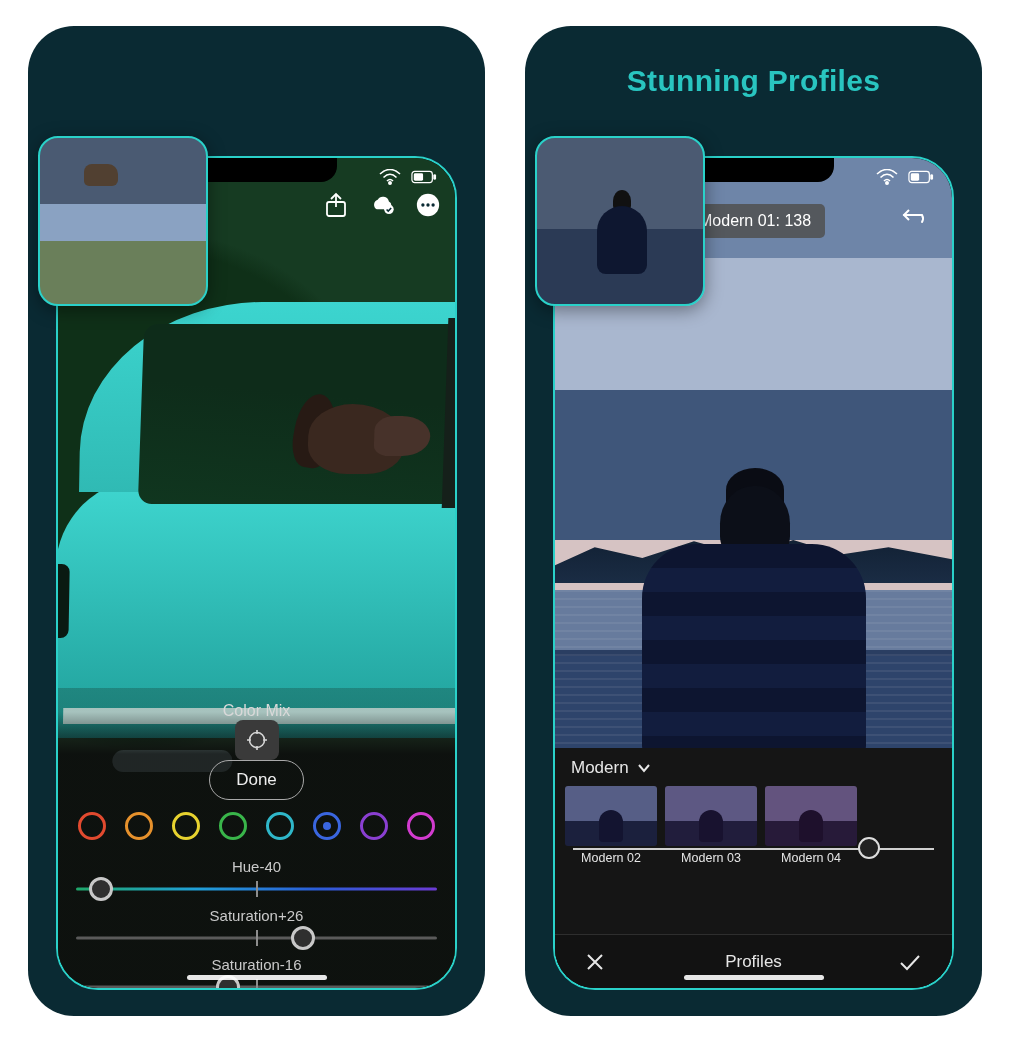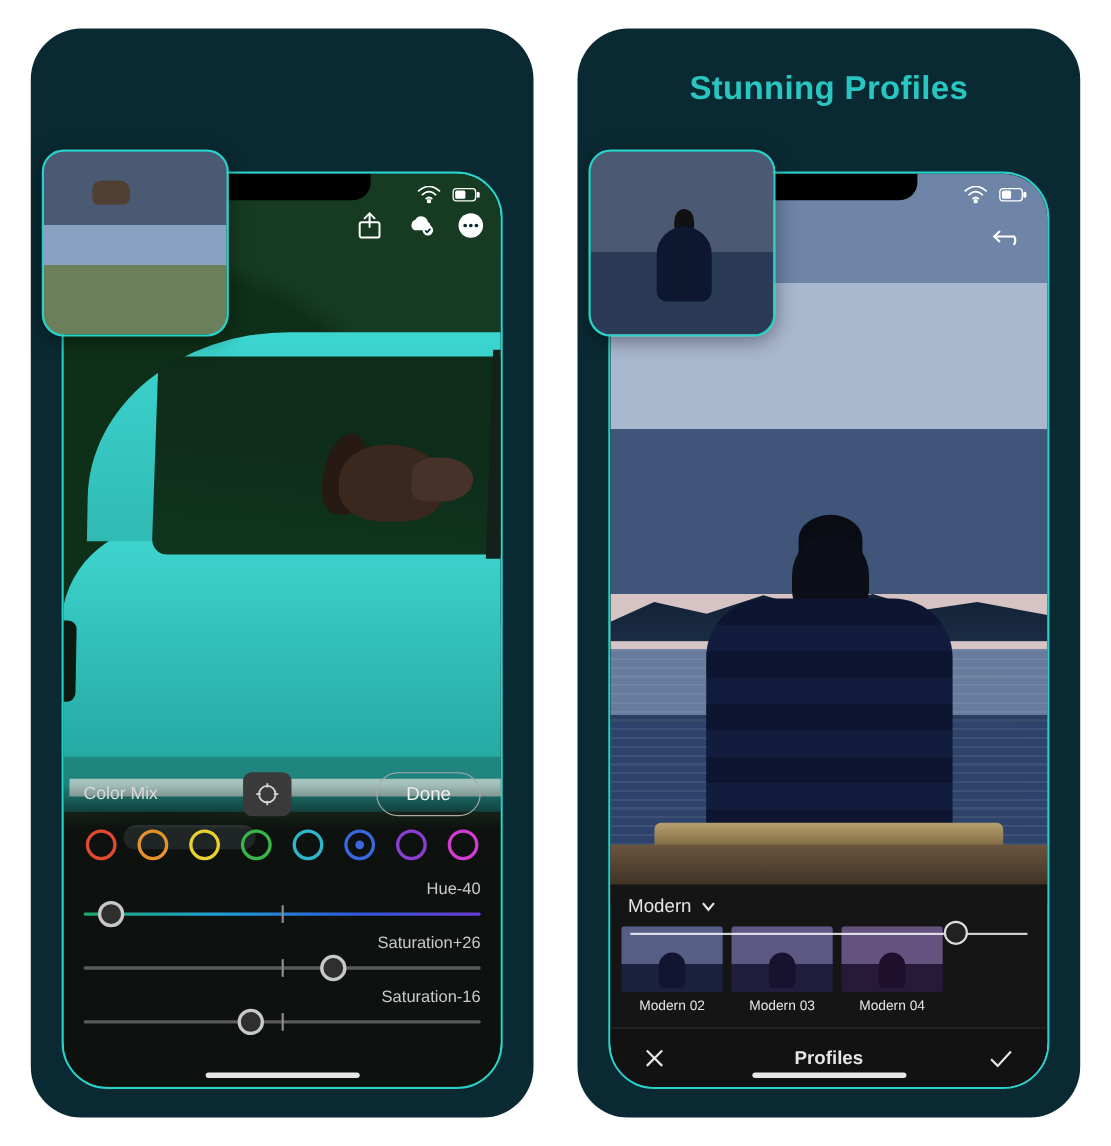--- a/index.html
+++ b/index.html
@@ -56,29 +56,29 @@
   .pl-mirror{position:absolute;left:-44px;top:86px;width:58px;height:74px;background:#0a1a12;border-radius:8px;}
   .pl-handle{position:absolute;left:60px;top:272px;width:120px;height:22px;background:#bfeeea;border-radius:12px;}
   .pl-trim{position:absolute;right:0;top:230px;width:420px;height:16px;background:#d9f9f6;}
 
   
   .toolbar{position:absolute;top:34px;right:14px;display:flex;gap:20px;align-items:center;z-index:32;}
   .ic{width:26px;height:26px;display:flex;align-items:center;justify-content:center;color:#fff;}
 
   
   .panel-left{position:absolute;left:0;right:0;bottom:0;height:300px;background:linear-gradient(180deg,rgba(16,32,22,.25) 0 8%,rgba(10,10,10,.88) 22% 100%);padding:14px 18px 30px;color:var(--text);}
-  .pl-row1{display:flex;align-items:center;justify-content:space-between;margin-bottom:12px;}
+  .pl-row1{display:flex;align-items:center;justify-content:space-between;margin-bottom:12px;flex-direction:column;}
   .pl-title{font-size:16px;color:#d9d9d9;}
   .target-btn{width:44px;height:40px;border:none;border-radius:8px;background:#3a3a3a;display:flex;align-items:center;justify-content:center;cursor:pointer;}
   .done-btn{background:transparent;color:#eee;border:1.5px solid #a9a9a9;padding:9px 26px;border-radius:24px;font-size:17px;cursor:pointer;}
   .swatches{display:flex;justify-content:space-between;margin:10px 2px 18px;}
   .sw{width:28px;height:28px;border-radius:50%;border:3px solid;cursor:pointer;background:transparent;padding:0;}
   .sw.sel{border-width:3px;position:relative;}
   .sw.sel::after{content:"";position:absolute;inset:7px;border-radius:50%;background:currentColor;}
-  .slider-row{display:flex;justify-content:flex-end;font-size:15px;color:#c9c9c9;margin-top:6px;}
+  .slider-row{display:flex;justify-content:center;font-size:15px;color:#c9c9c9;margin-top:6px;}
   .slider{position:relative;height:24px;margin:2px 0 4px;}
   .track{position:absolute;left:0;right:0;top:50%;height:3px;background:#5a5a5a;transform:translateY(-50%);border-radius:2px;}
   .track.hue{background:linear-gradient(90deg,#1fa86a,#20a0d8,#2b5dd8,#6b3bd4);}
   .tick{position:absolute;top:50%;width:2px;height:16px;background:#8d8d8d;transform:translate(-50%,-50%);left:50%;}
   .knob{position:absolute;top:50%;width:24px;height:24px;border-radius:50%;background:#2f2f2f;border:3px solid #c8c8c8;transform:translate(-50%,-50%);cursor:grab;}
 
   
   .photo-right{position:absolute;inset:0;background:
      linear-gradient(180deg,#6e85a8 0 12%,#a9b7cf 12% 28%,#3f567a 28% 46%,#d6c3c3 46% 52%,#1f2c45 52% 60%,#4a6a9a 60% 76%,#1a2d4d 76% 100%);
   }
@@ -98,32 +98,32 @@
 
   .pr-sliderbar{position:absolute;left:18px;right:18px;top:680px;height:20px;z-index:22;}
   .pr-sliderbar .t{position:absolute;left:0;right:0;top:50%;height:2px;background:rgba(255,255,255,.8);}
   .pr-sliderbar .k{position:absolute;top:50%;left:82%;width:22px;height:22px;border:2px solid #ddd;border-radius:50%;background:#222;transform:translate(-50%,-50%);}
 
   
   .toast{position:absolute;top:46px;left:130px;background:rgba(80,80,80,.85);color:#fff;padding:8px 14px;border-radius:5px;font-size:16px;z-index:33;}
   .undo{position:absolute;top:46px;right:20px;z-index:33;cursor:pointer;}
 
   
-  .panel-right{position:absolute;left:0;right:0;bottom:0;height:184px;background:#151515;color:#e6e6e6;}
+  .panel-right{position:absolute;left:0;right:0;bottom:0;height:240px;background:#151515;color:#e6e6e6;}
   .pr-cat{display:flex;align-items:center;gap:8px;font-size:17px;padding:10px 16px 8px;cursor:pointer;}
   .thumbs{display:flex;gap:8px;padding:0 10px;overflow:hidden;}
   .tprofile{position:relative;width:92px;flex:none;}
   .tprofile .img{height:60px;border-radius:3px;background:
      linear-gradient(180deg,#4f6487 0 58%,#15233d 58% 100%);
      position:relative;overflow:hidden;}
   .tprofile .img::after{content:"";position:absolute;left:34px;top:24px;width:24px;height:32px;background:#0d1730;border-radius:12px 12px 4px 4px;}
   .tprofile .star{position:absolute;top:2px;right:2px;width:16px;height:16px;background:#18324f;border-radius:3px;display:flex;align-items:center;justify-content:center;}
   .tprofile .lab{font-size:12.5px;text-align:center;padding:5px 0;}
   .tprofile.sel .lab{background:var(--accent);color:#fff;border-radius:0 0 3px 3px;}
-  .pr-bottom{position:absolute;left:0;right:0;bottom:0;height:54px;display:flex;align-items:center;justify-content:space-between;padding:0 22px;border-top:1px solid #2e2e2e;background:#121212;font-weight:bold;}
+  .pr-bottom{position:absolute;left:0;right:0;bottom:0;height:54px;display:flex;align-items:center;justify-content:space-between;padding:0 22px;border-top:1px solid #2e2e2e;background:#121212;}
   .pr-bottom .title{position:absolute;left:0;right:0;text-align:center;font-size:17px;color:#e6e6e6;pointer-events:none;}
   .xbtn,.chk{background:none;border:none;color:#e0e0e0;cursor:pointer;padding:8px;}
 
   svg{display:block;}
 </style>
 </head>
 <body>
 
 <div class="stage">
 
@@ -271,20 +271,21 @@
         </span>
         <span class="ic">
           <svg width="28" height="14" viewBox="0 0 28 14">
               <rect x="1" y="1" width="22" height="12" rx="3" fill="none" stroke="#fff" stroke-width="1.3"></rect>
               <rect x="3" y="3" width="9" height="8" rx="1.5" fill="#fff"></rect>
               <rect x="24" y="4" width="3" height="6" rx="1.5" fill="#fff"></rect>
             </svg>
         </span>
       </div>
 
+      <div class="toast">Modern 01: 138</div>
       <span class="undo">
         <svg width="30" height="22" viewBox="0 0 30 22" stroke="#fff" fill="none" stroke-width="2">
             <path d="M7 6 L2 11 L7 16"></path>
             <path d="M2 11 H20 a7 7 0 0 1 0 7" stroke-linecap="round"></path>
           </svg>
       </span>
 
       <div class="photo-right">
         <div class="pr-mtn"></div>
         <div class="pr-reflect"></div>

